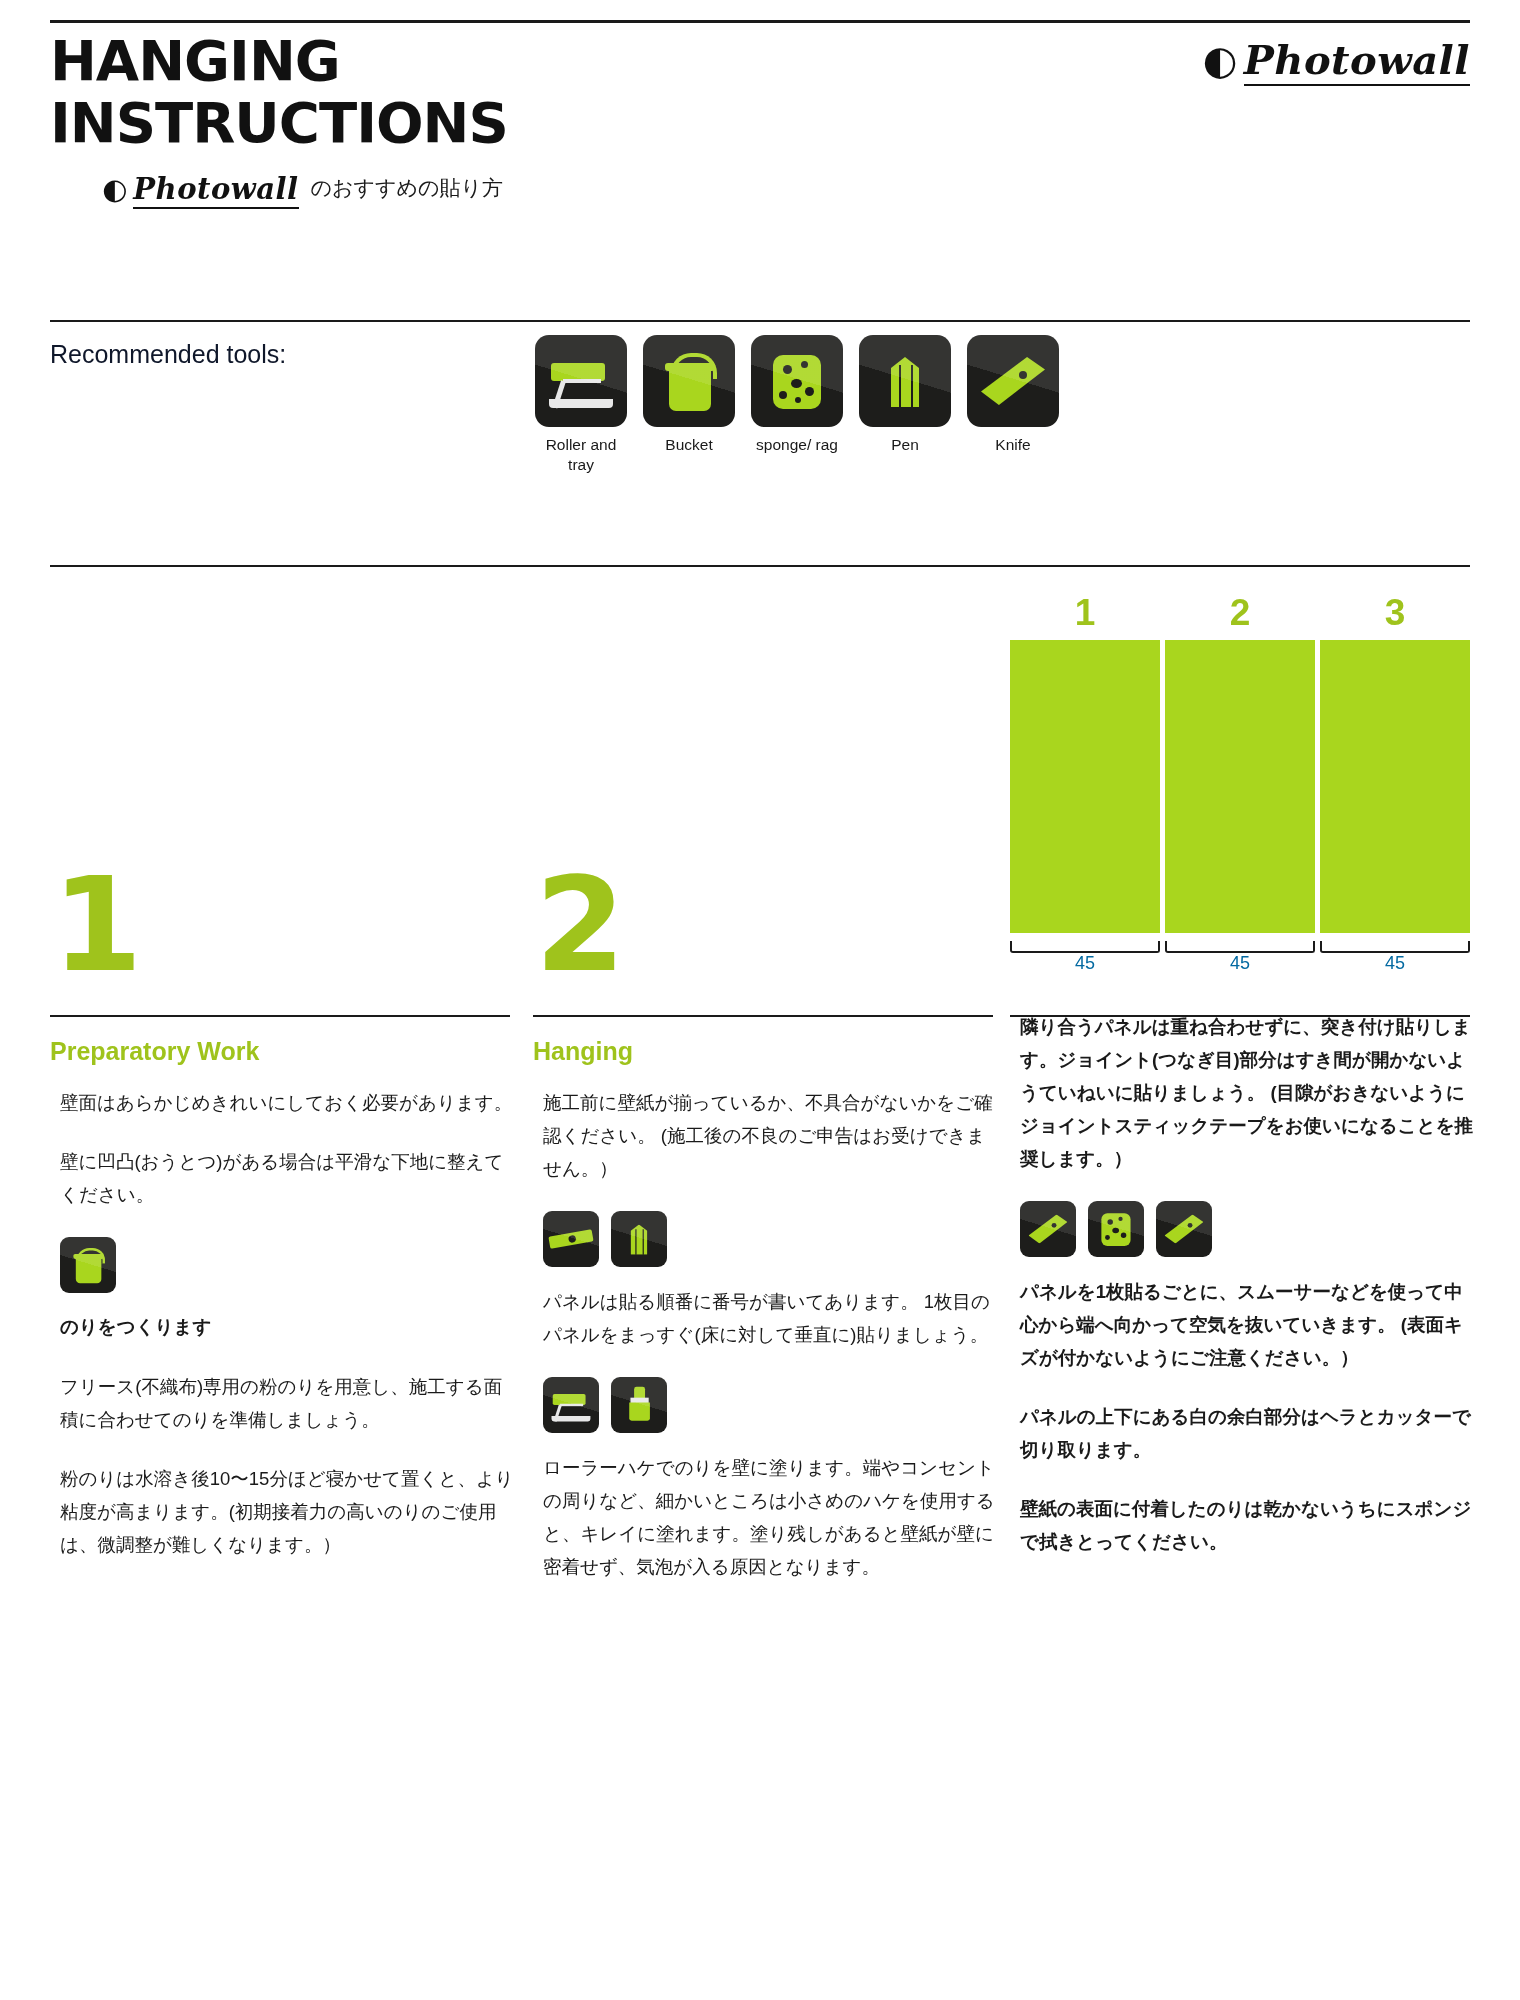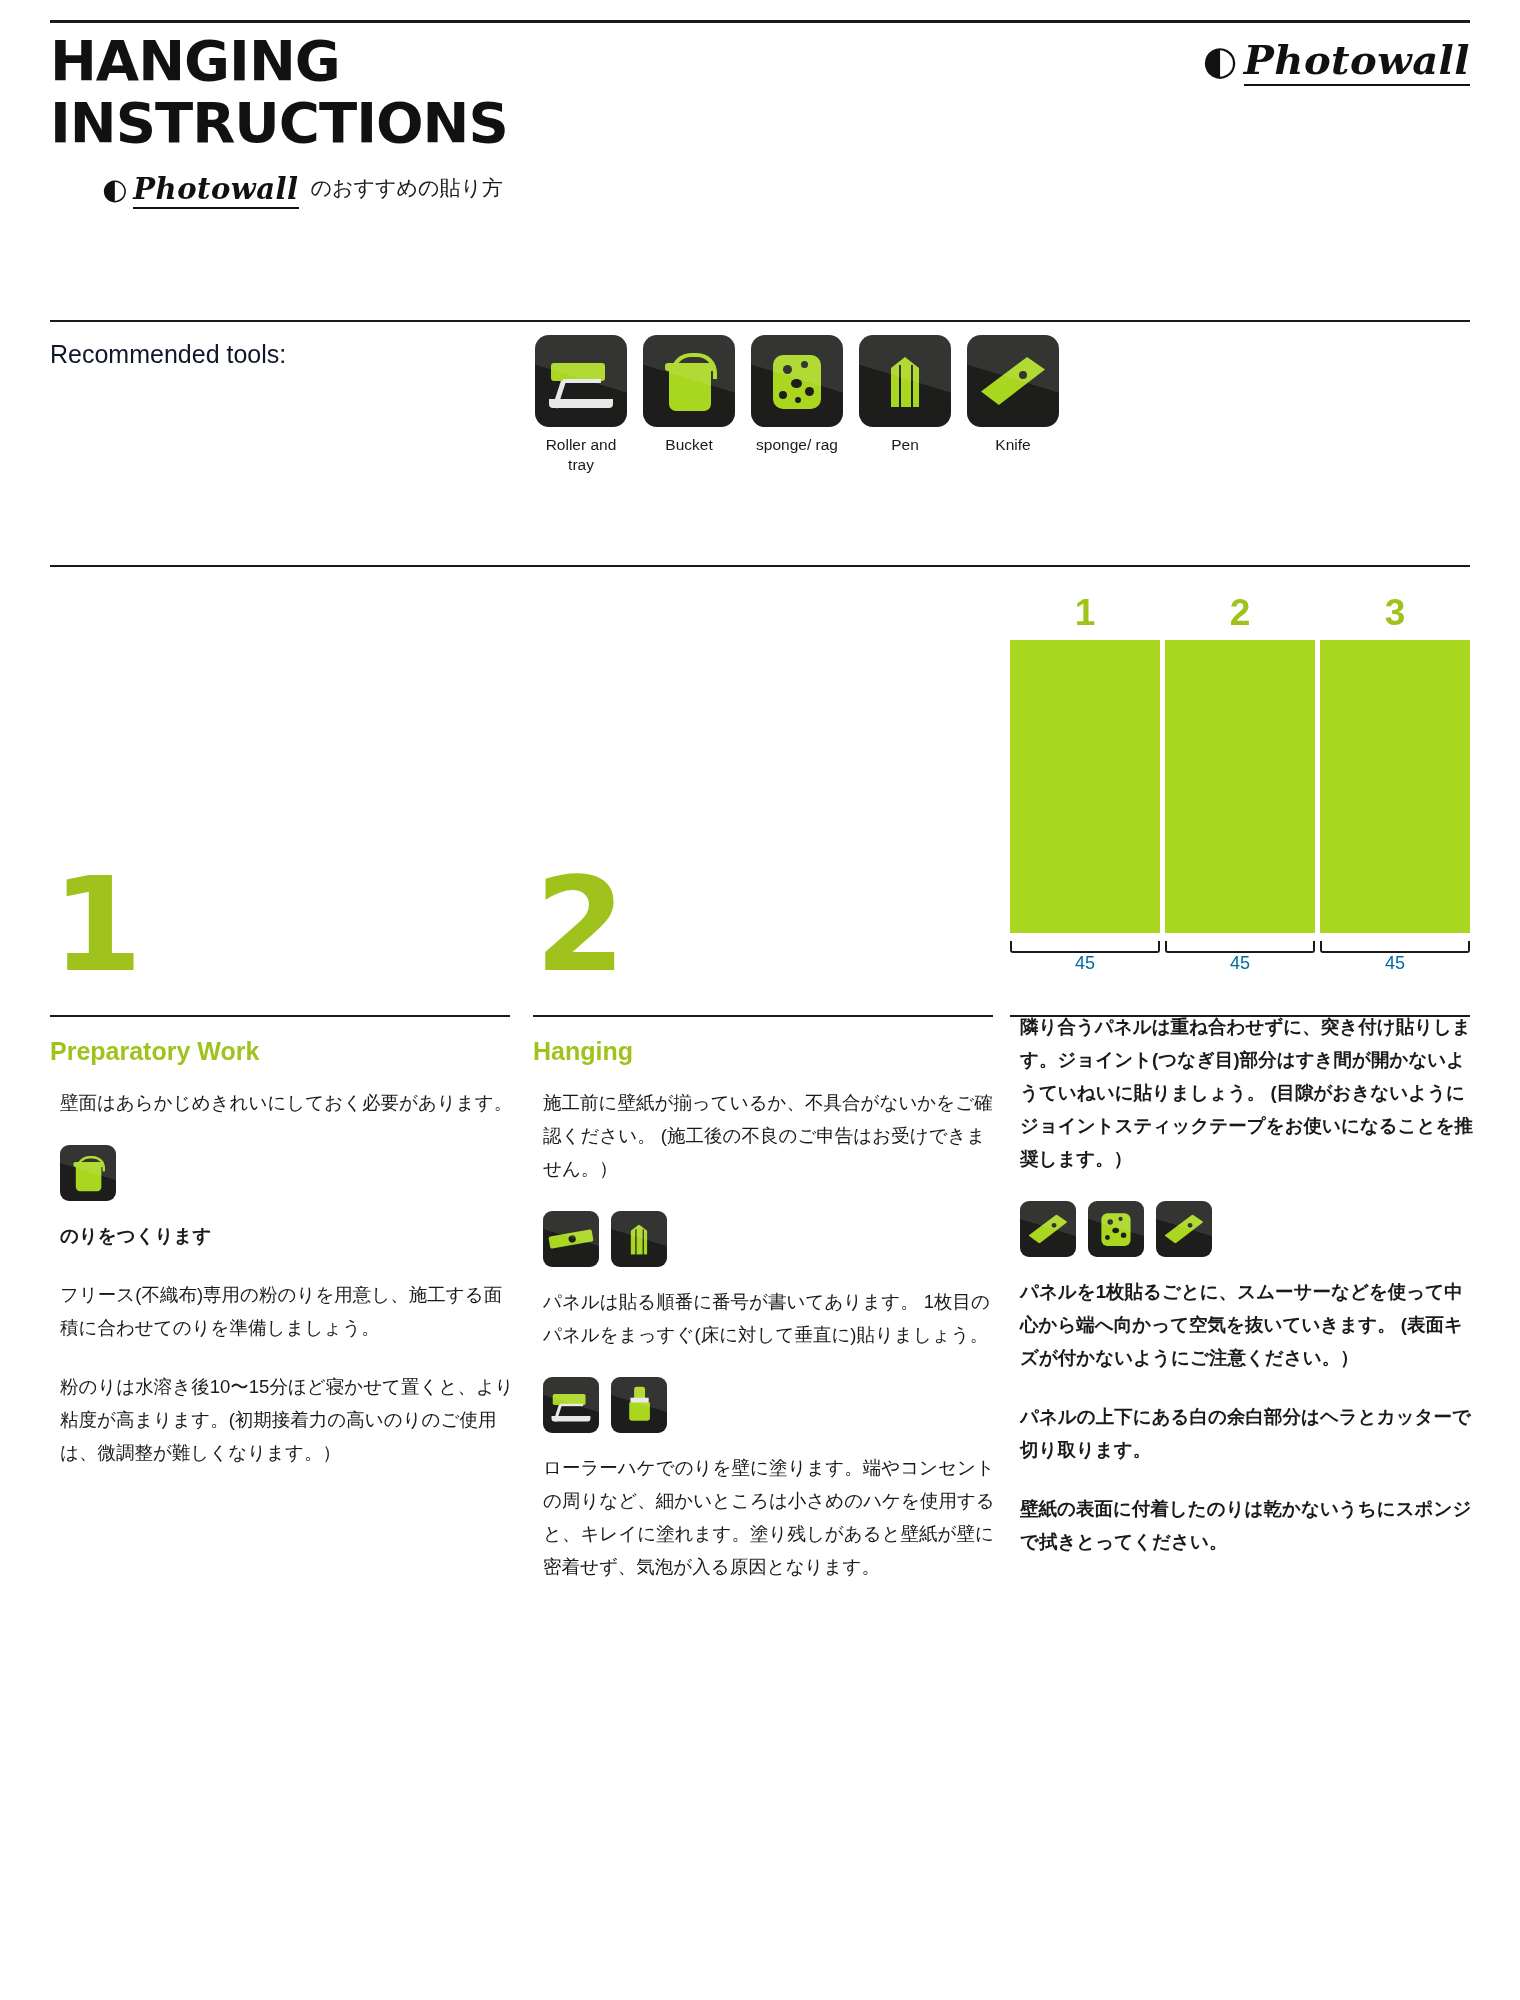--- a/index.html
+++ b/index.html
@@ -288,21 +288,21 @@
   .col-2 { left: 533px; }
   .col-3 { left: 1010px; }
 
   .col-head {
     font-size: 25px;
     font-weight: bold;
     color: #9fc31c;
     margin: 0 0 18px 0;
   }
   .col p { margin: 0 0 26px 0; padding-left: 10px; }
-  .bold-line { font-weight: bold; padding-left: 10px; margin: 0 0 10px 0; }
+  .bold-line { font-weight: bold; padding-left: 10px; margin: 0 0 10px 0; font-family: Liberation Serif, serif; }
   .icon-row { display: flex; gap: 12px; padding-left: 10px; margin: 10px 0 18px 0; }
   .ti { width: 56px; height: 56px; border-radius: 9px; background: #1d1d1b; position: relative; overflow: hidden; }
   .ti::after {
     content: "";
     position: absolute; left:0; top:0; width:100%; height:100%;
     background: linear-gradient(197deg, rgba(255,255,255,0.10) 0%, rgba(255,255,255,0.10) 48%, rgba(0,0,0,0) 48%);
   }
 </style>
 </head>
 <body>
@@ -411,20 +411,21 @@
   <div class="bignum bignum-1">1</div>
   <div class="bignum bignum-2">2</div>
 
   <div class="col-rule col-rule-1"></div>
   <div class="col-rule col-rule-2"></div>
   <div class="col-rule col-rule-3"></div>
 
   <div class="col col-1">
     <h2 class="col-head">Preparatory Work</h2>
     <p>壁面はあらかじめきれいにしておく必要があります。</p>
+    <p>壁に凹凸(おうとつ)がある場合は平滑な下地に整えてください。</p>
     <div class="icon-row">
       <div class="ti">
         <div class="sm-wrap">
           <span class="g bucket-handle"></span>
             <span class="g bucket-lip"></span>
             <span class="g bucket-body"></span>
         </div>
       </div>
     </div>
     <p class="bold-line">のりをつくります</p>

